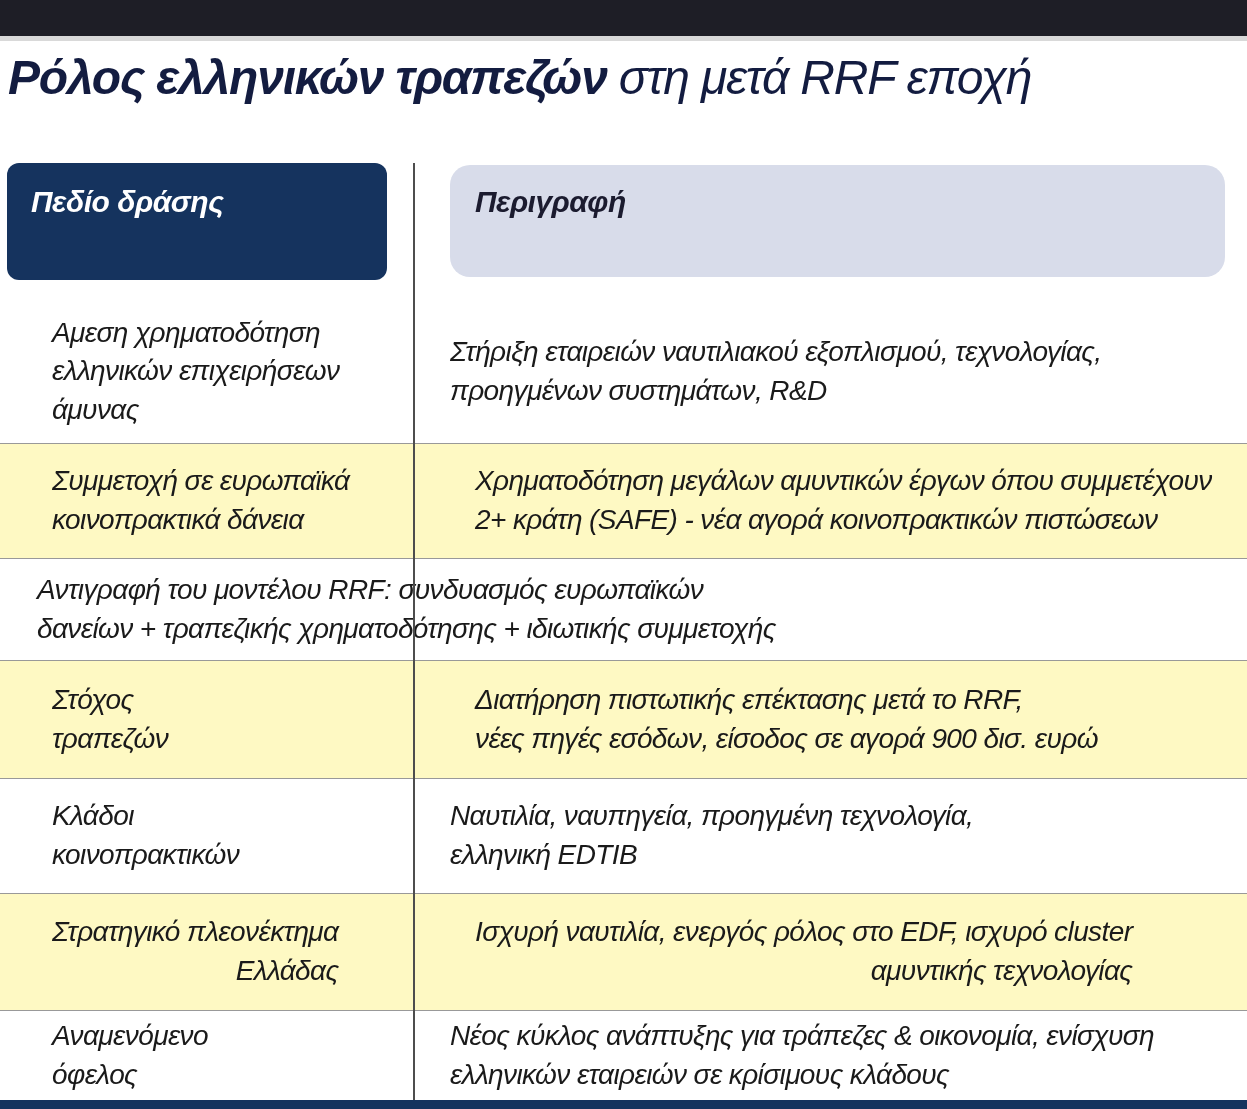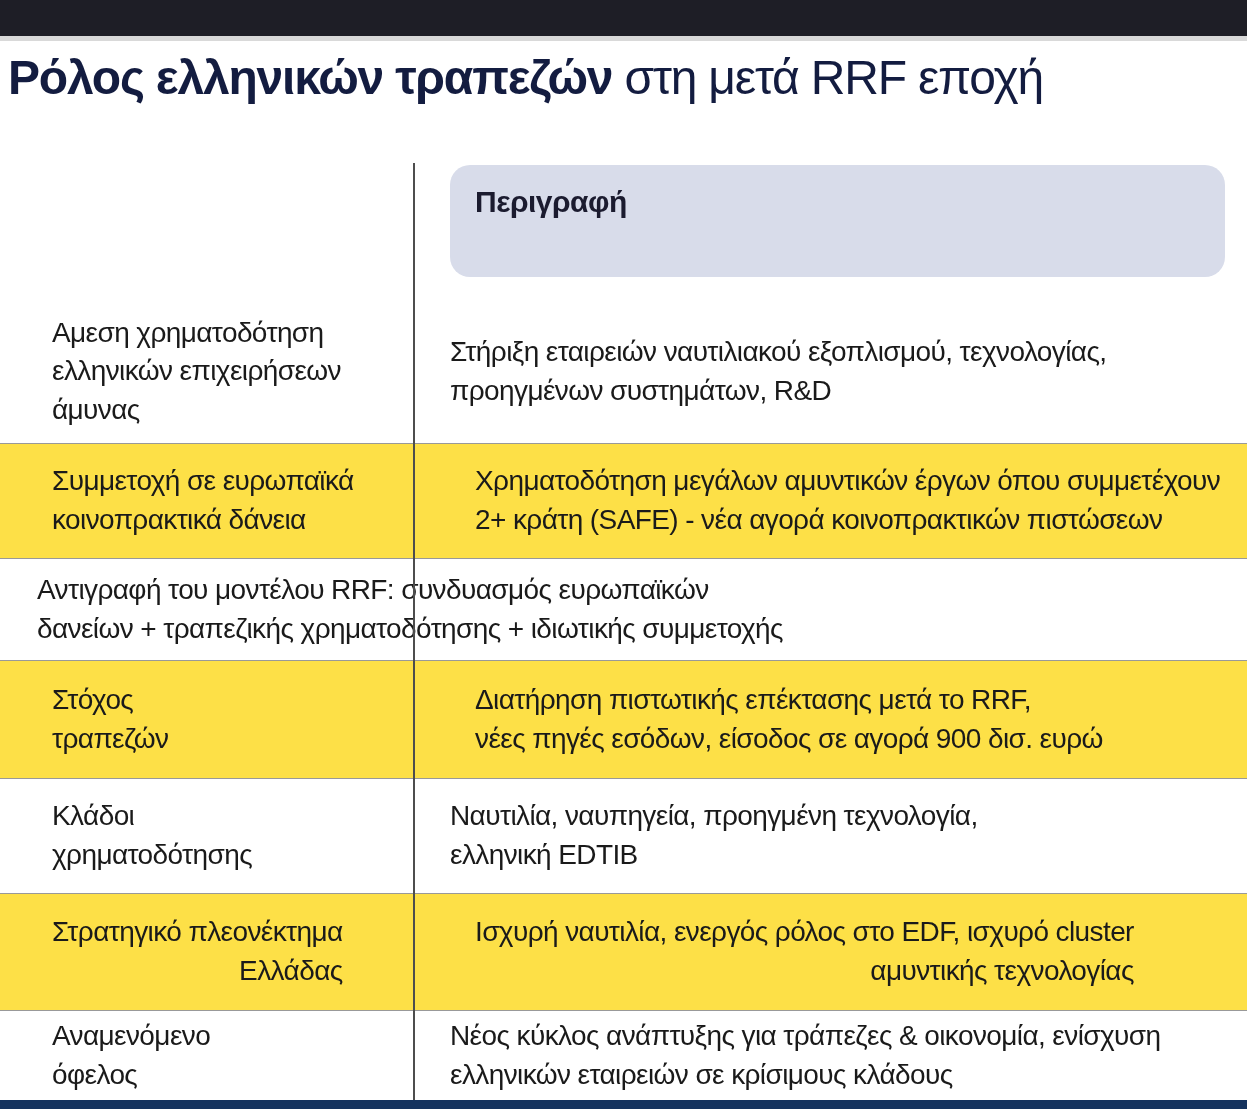--- a/index.html
+++ b/index.html
@@ -1,56 +1,59 @@
 <!DOCTYPE html>
 <html><head>
 <meta charset="utf-8">
 <style>
   html,body{margin:0;padding:0;background:#ffffff;}
   .canvas{
     position:relative;width:1247px;height:1109px;overflow:hidden;background:#ffffff;
-    font-family:"Liberation Sans","DejaVu Sans",sans-serif;color:#1a1a1a;
+    font-family:"Liberation Sans","DejaVu Sans",sans-serif;color:#1a1a1a;font-style:italic;
   }
   .topbar{position:absolute;left:0;top:0;width:1247px;height:36px;background:#1e1e26;border-bottom:5px solid #d9d9d9;}
   .bottombar{position:absolute;left:0;top:1100px;width:1247px;height:9px;background:#15335e;}
   .title{position:absolute;left:8px;top:50px;width:1232px;font-size:48px;letter-spacing:-1.2px;color:#131c40;white-space:nowrap;}
   .title .bold{font-weight:bold;}
   .colhead-field{
     position:absolute;left:7px;top:163px;width:380px;height:117px;background:#15335e;border-radius:12px;
     color:#ffffff;font-weight:bold;font-size:30px;letter-spacing:-0.5px;
     box-sizing:border-box;padding:22px 0 0 24px;
   }
   .colhead-desc{
     position:absolute;left:450px;top:165px;width:775px;height:112px;background:#d8dcea;border-radius:20px;
     color:#1b1b2f;font-weight:bold;font-size:30px;letter-spacing:-0.5px;
     box-sizing:border-box;padding:20px 0 0 25px;
   }
   .rows{position:absolute;left:0;top:300px;width:1247px;}
   .row{display:flex;box-sizing:border-box;width:1247px;}
-  .row.alt{background:#fde047;gap:36px;}
+  .row.alt{background:#fef9c3;gap:36px;}
   .row + .row{border-top:1px solid #999999;}
   .cell{
     white-space:pre-line;display:flex;align-items:center;
     font-size:28px;line-height:1.38;letter-spacing:-0.6px;color:#1a1a1a;box-sizing:border-box;
   }
   .cell.field{width:413px;padding-left:52px;padding-right:10px;}
   .cell.desc{width:834px;padding-left:37px;padding-right:0;}
   .r0{height:143px;} .r1{height:115px;} .r2{height:102px;} .r3{height:118px;}
   .r4{height:115px;} .r5{height:117px;text-align:right;} .r6{height:90px;}
   .vdivider{position:absolute;left:413px;top:163px;width:2px;height:937px;background:#4d4d4d;}
 </style>
 </head>
 <body>
 
 <div class="canvas">
 
   <div class="topbar"></div>
 
   <div class="title"><span class="bold">Ρόλος ελληνικών τραπεζών</span><span> στη μετά RRF εποχή</span></div>
 
+  <div class="colhead-field">
+    <span>Πεδίο δράσης</span>
+  </div>
   <div class="colhead-desc">
     <span>Περιγραφή</span>
   </div>
 
   <div class="rows">
     <div class="row r0">
       <div class="cell field">Αμεση χρηματοδότηση
 ελληνικών επιχειρήσεων
 άμυνας</div>
       <div class="cell desc">Στήριξη εταιρειών ναυτιλιακού εξοπλισμού, τεχνολογίας,
@@ -67,21 +70,21 @@
 δανείων + τραπεζικής χρηματοδότησης + ιδιωτικής συμμετοχής</div>
     </div>
     <div class="row r3 alt">
       <div class="cell field">Στόχος
 τραπεζών</div>
       <div class="cell desc">Διατήρηση πιστωτικής επέκτασης μετά το RRF,
 νέες πηγές εσόδων, είσοδος σε αγορά 900 δισ. ευρώ</div>
     </div>
     <div class="row r4">
       <div class="cell field">Κλάδοι
-χρηματοδότησης</div>
+κοινοπρακτικών</div>
       <div class="cell desc">Ναυτιλία, ναυπηγεία, προηγμένη τεχνολογία,
 ελληνική EDTIB</div>
     </div>
     <div class="row r5 alt">
       <div class="cell field">Στρατηγικό πλεονέκτημα
 Ελλάδας</div>
       <div class="cell desc">Ισχυρή ναυτιλία, ενεργός ρόλος στο EDF, ισχυρό cluster
 αμυντικής τεχνολογίας</div>
     </div>
     <div class="row r6">

